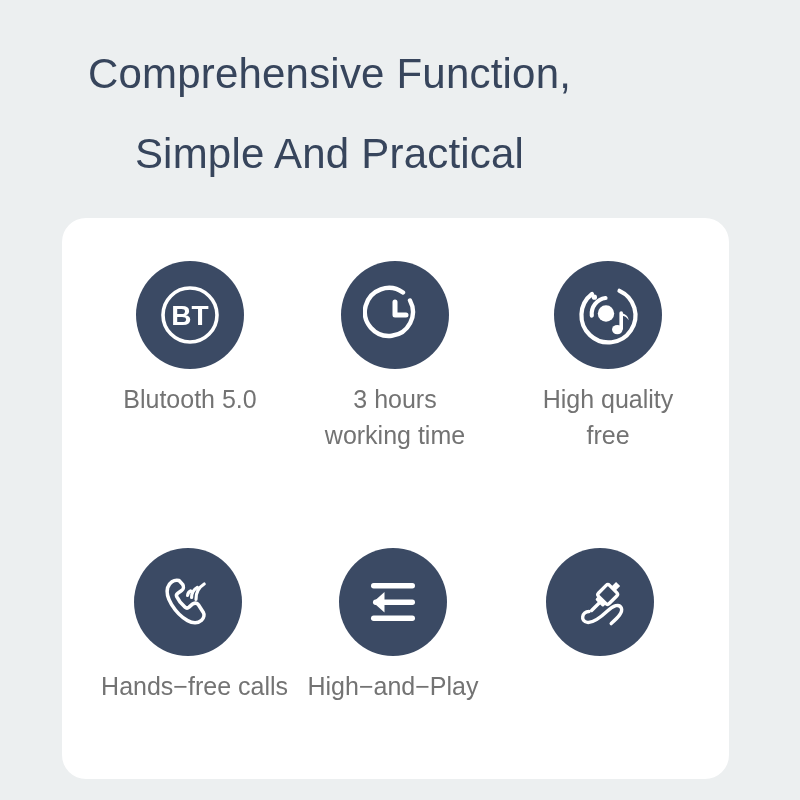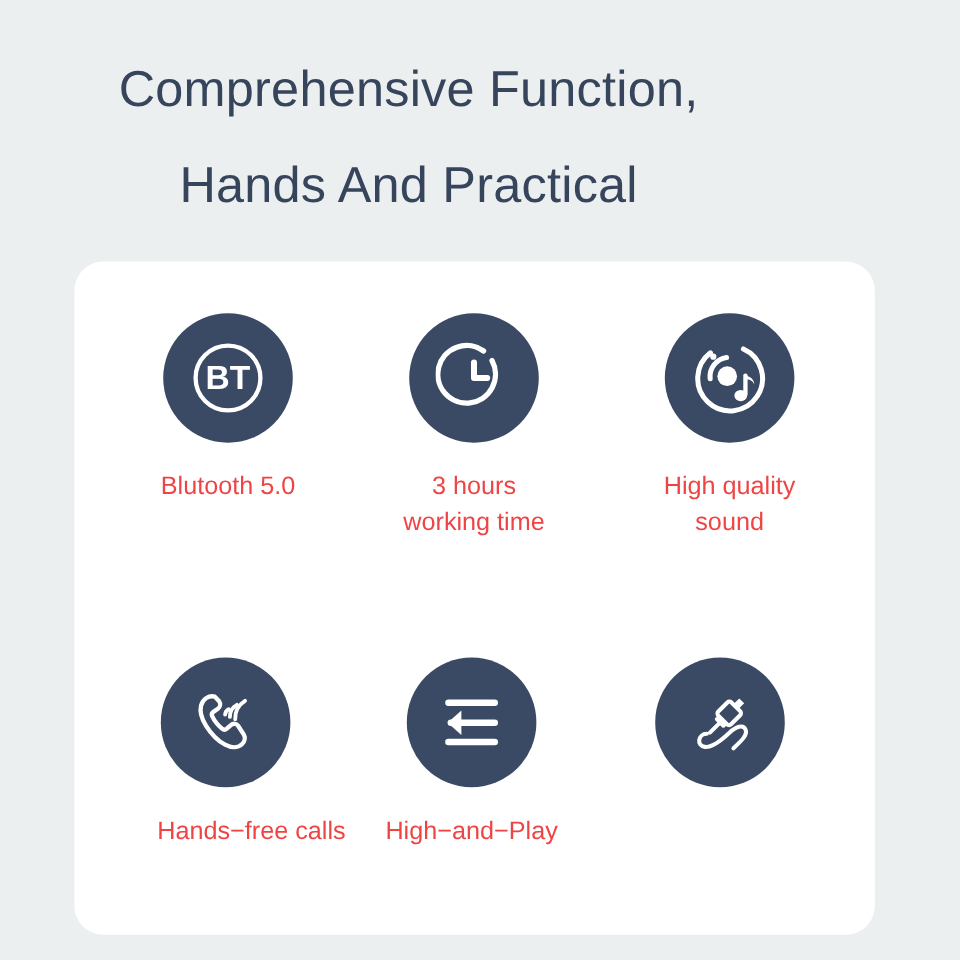--- a/index.html
+++ b/index.html
@@ -19,21 +19,21 @@
     position: relative;
     width: 800px;
     height: 800px;
     background: #eceff0;
   }
 
   
   .heading {
     position: absolute;
     top: 34px;
-    left: 16px;
+    left: 5px;
     width: 649px;
     text-align: center;
     color: #37455c;
     font-size: 42px;
     font-weight: 400;
     line-height: 1.9;
     letter-spacing: 0.2px;
   }
   .heading .line { display: block; }
 
@@ -67,23 +67,23 @@
     height: 108px;
     border-radius: 50%;
     background: #3b4a64;
     margin: 0 auto;
     display: flex;
     align-items: center;
     justify-content: center;
   }
 
   .feature .label {
-    margin-top: 22px;
-    color: #ef4444;
-    font-size: 21px;
+    margin-top: 12px;
+    color: #737373;
+    font-size: 25px;
     line-height: 1.45;
     font-weight: 400;
     white-space: pre-line;
   }
 
   
   .f1 { left: 28px;  top: 43px;  }
   .f2 { left: 233px; top: 43px;  }
   .f3 { left: 446px; top: 43px;  }
   
@@ -93,21 +93,21 @@
 
   .icon-svg { display: block; }
 </style>
 </head>
 <body>
 
 <div id="page">
 
   <h1 class="heading">
     <span class="line">Comprehensive Function,</span>
-    <span class="line">Hands And Practical</span>
+    <span class="line">Simple And Practical</span>
   </h1>
 
   <div class="card">
     <div class="feature-grid">
 
       <div class="feature f1">
         <div class="circle">
           <svg class="icon-svg" width="66" height="66" viewBox="0 0 66 66">
             <circle cx="33" cy="33" r="27" fill="none" stroke="#ffffff" stroke-width="3.6"></circle>
             <text x="33" y="33" fill="#ffffff" font-family="Liberation Sans, sans-serif" font-size="28" font-weight="700" text-anchor="middle" dominant-baseline="central">BT</text>
@@ -138,21 +138,21 @@
             <path d="M 30.5 16.0 A 16 16 0 0 0 16.8 33.6" fill="none" stroke="#ffffff" stroke-width="4.2" stroke-linecap="round"></path>
 
             <circle cx="31" cy="31.5" r="8.2" fill="#ffffff"></circle>
 
             <path d="M 46.2 31.0 L 46.2 46.5" stroke="#ffffff" stroke-width="3.6" stroke-linecap="round" fill="none"></path>
             <path d="M 46.2 31.0 C 50.6 32.0 53.4 34.4 53.6 38.2 C 52.0 35.0 49.4 34.0 46.2 33.8 Z" fill="#ffffff"></path>
             <ellipse cx="42.3" cy="47.6" rx="5.3" ry="4.7" fill="#ffffff"></ellipse>
           </svg>
         </div>
         <div class="label">High quality
-sound</div>
+free</div>
       </div>
 
       <div class="feature f4">
         <div class="circle">
           <svg class="icon-svg" width="64" height="64" viewBox="0 0 64 64">
             <path d="M 23.0 10.5
                      C 18.0 9.2 13.0 12.6 11.6 17.8
                      C 10.2 23.0 12.0 28.8 15.6 34.6
                      C 19.6 41.0 25.4 47.2 31.6 50.6
                      C 36.6 53.4 42.2 53.4 45.6 50.2

